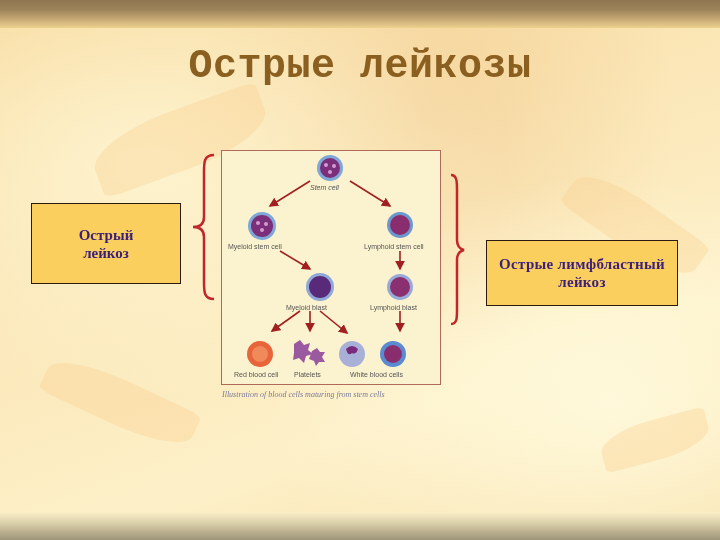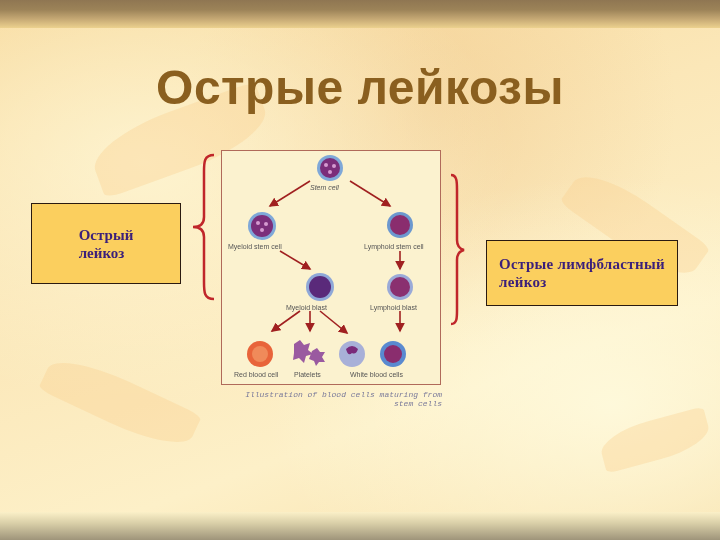--- a/index.html
+++ b/index.html
@@ -22,40 +22,40 @@
   }
   .top-band {
     position:absolute; left:0; top:0; width:720px; height:28px;
     background: linear-gradient(#8f7652 0%, #9c8358 35%, #c8ab76 70%, #ecd18e 100%);
   }
   .bottom-band {
     position:absolute; left:0; bottom:0; width:720px; height:28px;
     background: linear-gradient(#fbf0c8 0%, #d9cfa8 40%, #9e947a 100%);
   }
   .title {
-    position:absolute; left:0; top:60px; width:720px; text-align:center;
-    font-family: Liberation Sans, sans-serif; font-weight:bold;
-    font-size:48px; color:#8a5f1f; letter-spacing:0.5px;
+    position:absolute; left:0; top:44px; width:720px; text-align:center;
+    font-family: Liberation Mono, monospace; font-weight:bold;
+    font-size:40px; color:#8a5f1f; letter-spacing:0.5px;
   }
   .figure {
     position:absolute; left:221px; top:150px; width:218px; height:233px;
     background:#fbf2cf; border:1.5px solid #b06a5a;
   }
   .caption {
-    position:absolute; left:222px; top:390px; width:220px; text-align:right;
-    font-family:Liberation Mono, monospace; font-style:italic; font-size:8px; color:#7a7a9a;
+    position:absolute; left:222px; top:390px; width:220px; text-align:left;
+    font-family:Liberation Serif, serif; font-style:italic; font-size:8px; color:#7a7a9a;
   }
   .cell-label {
     position:absolute; font-family:"Liberation Sans", sans-serif; font-size:7px; color:#555;
     white-space:nowrap;
   }
   .box {
     position:absolute; background:#fbcf5e; border:1.5px solid #2a1a10;
     font-family:"Liberation Serif", serif; font-weight:bold; color:#3b1f7a;
-    display:flex; align-items:center; justify-content:center;
+    text-align:center; display:flex; align-items:center; justify-content:center;
     font-size:15px; line-height:18px;
   }
   .box-left { left:31px; top:203px; width:148px; height:79px; }
   .box-right { left:486px; top:240px; width:190px; height:64px; letter-spacing:0.3px; }
   svg { position:absolute; }
 </style>
 </head>
 <body>
 
 <div class="bg"></div>

